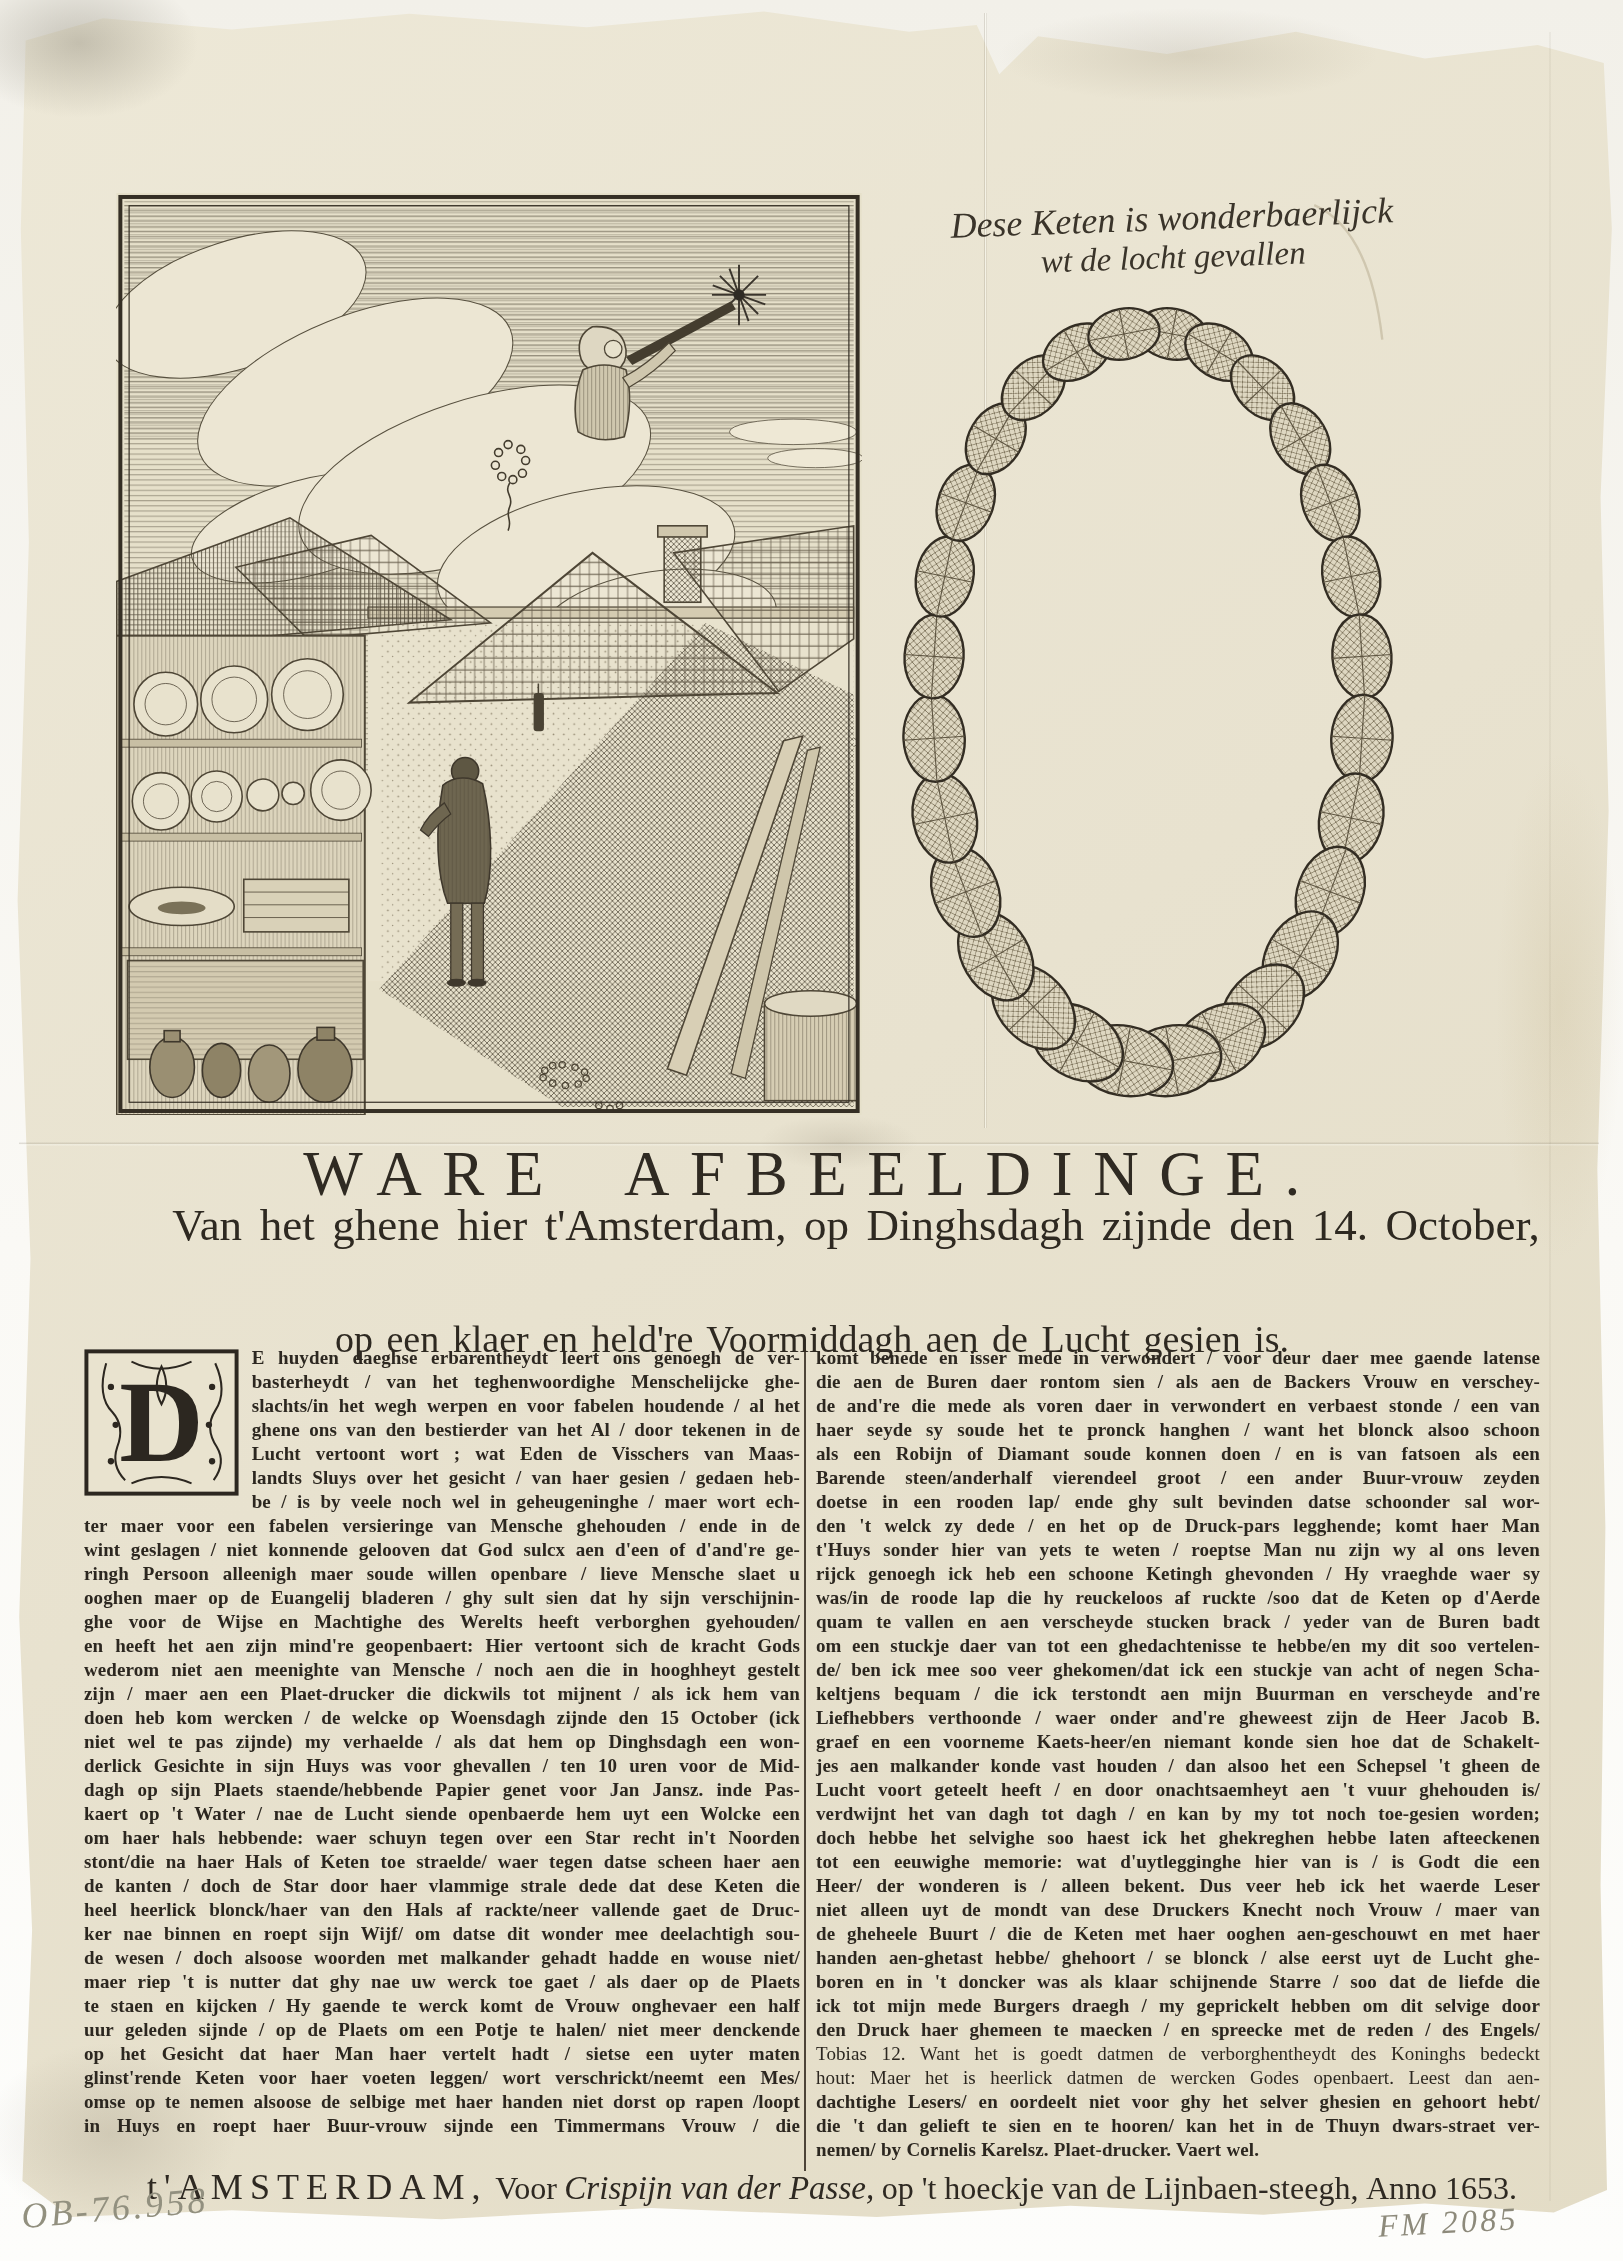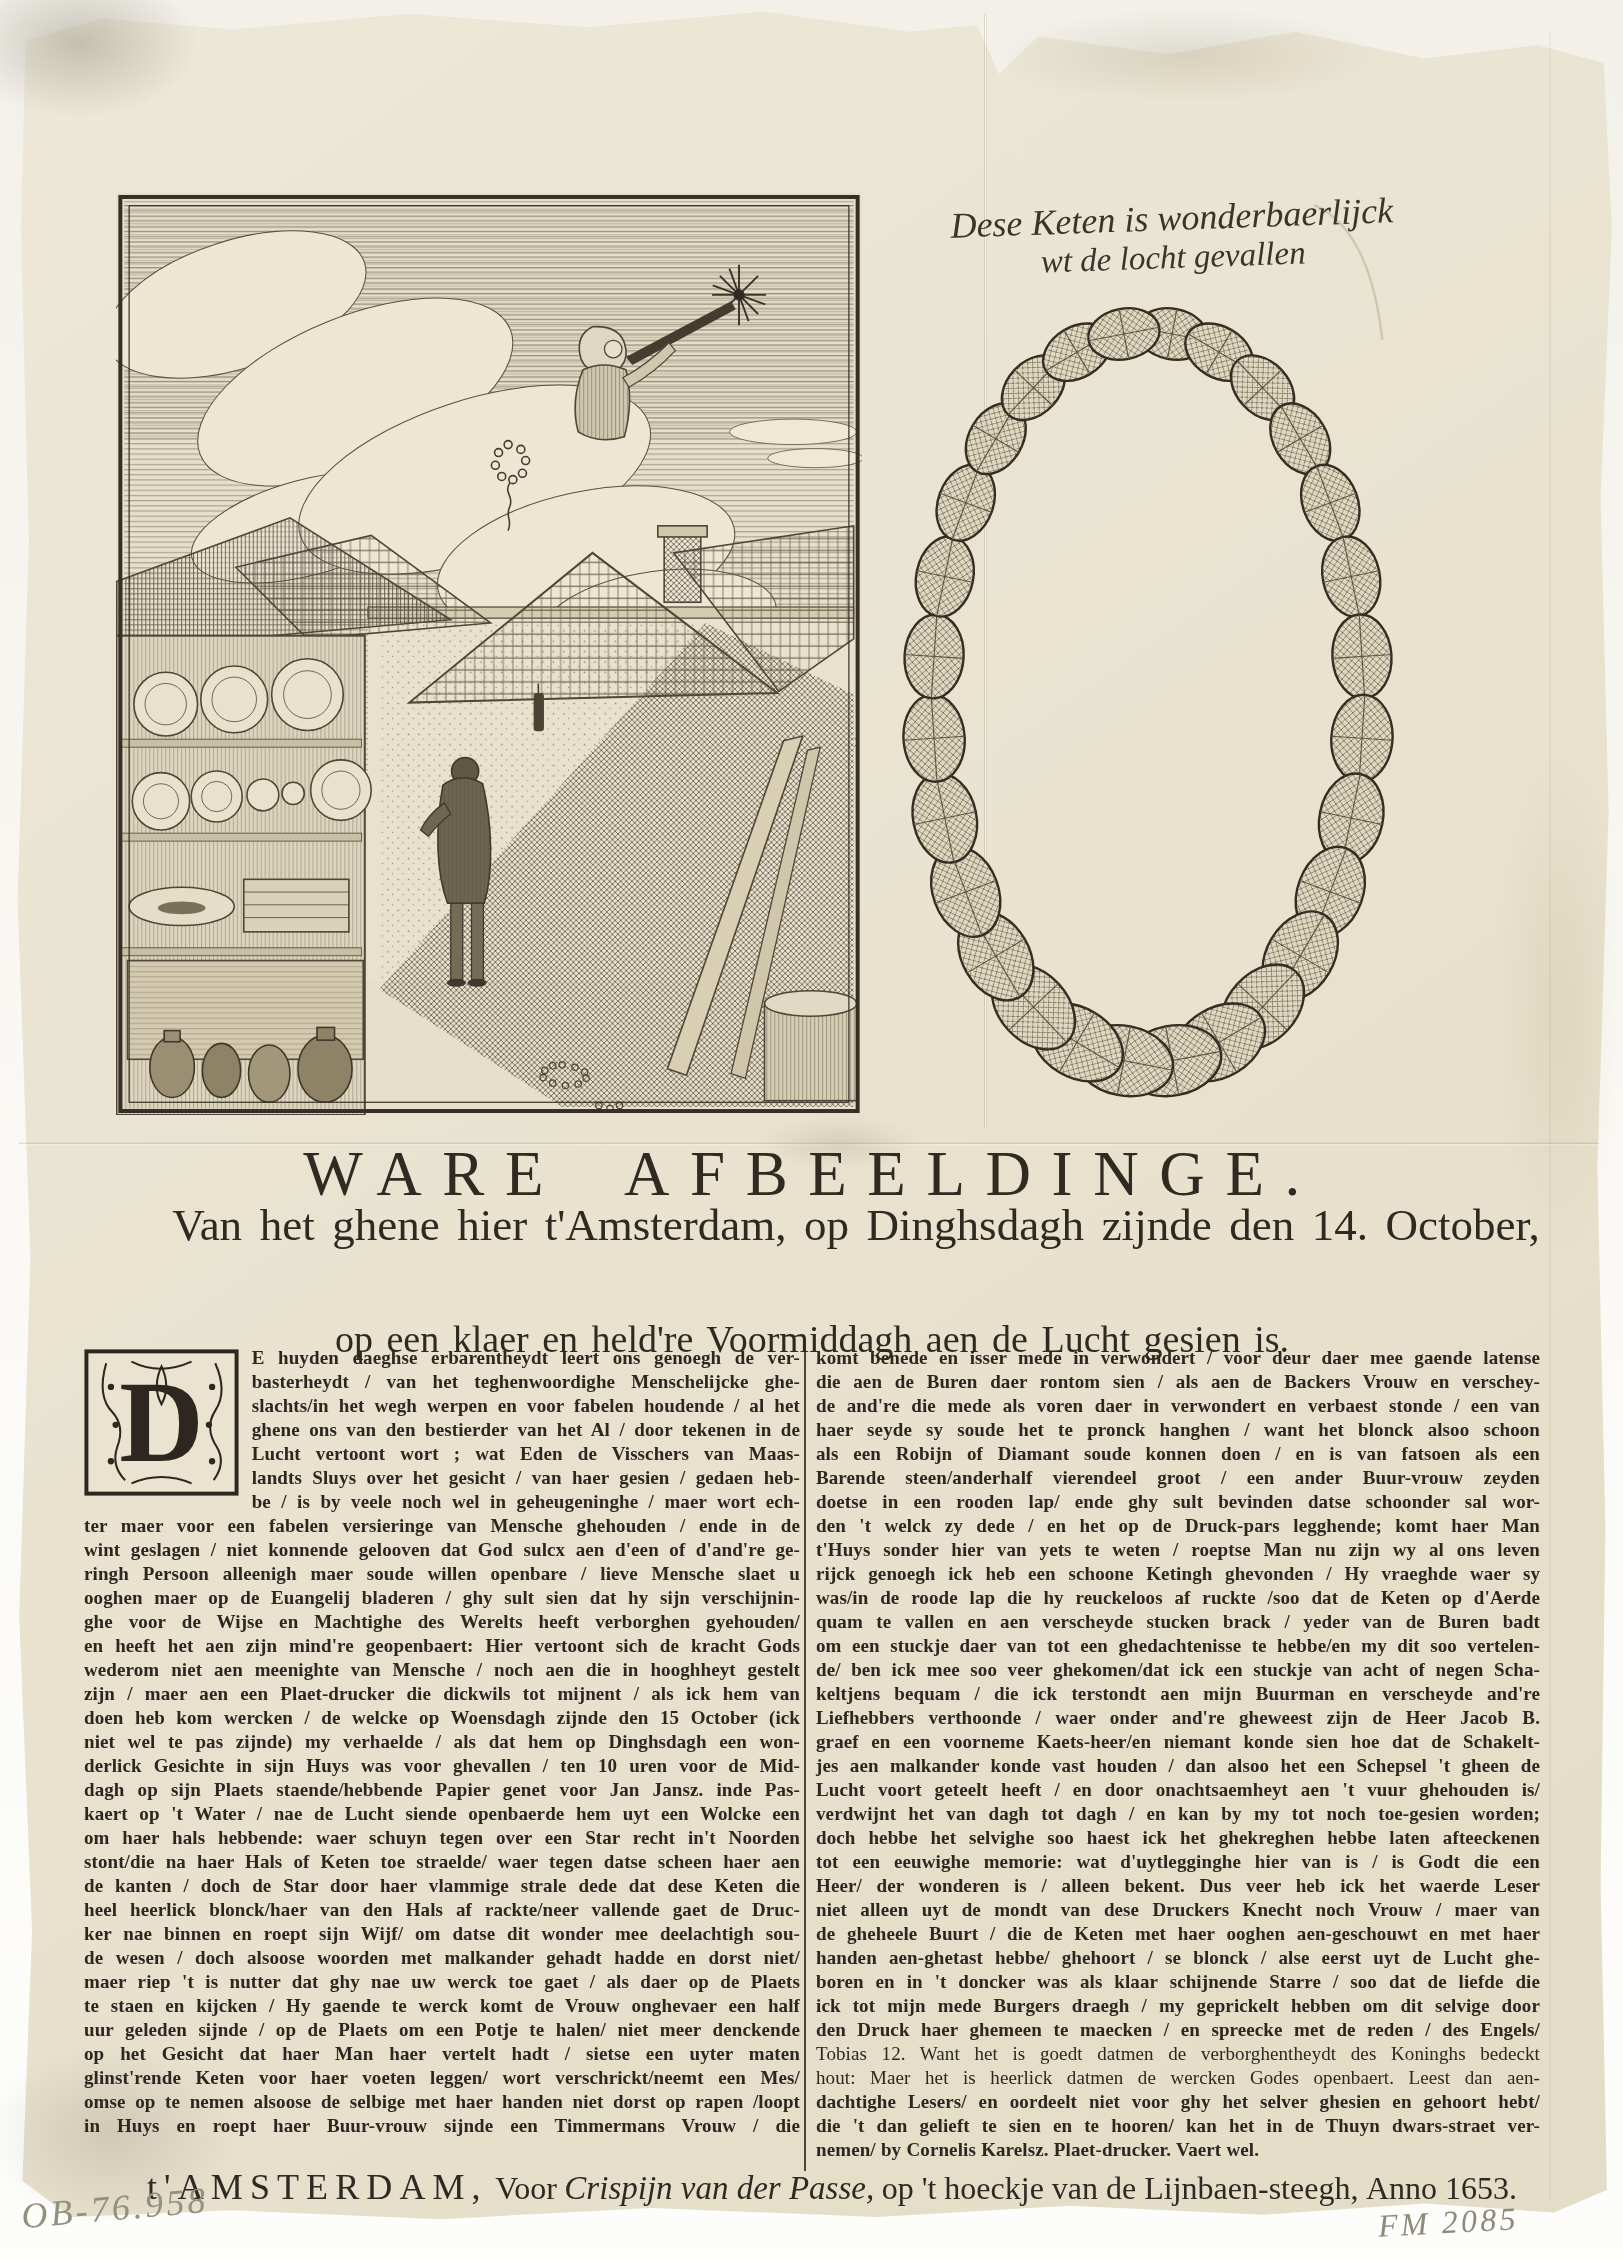--- a/index.html
+++ b/index.html
@@ -477,21 +477,21 @@
     <div class="tl">doen heb kom wercken / de welcke op Woensdagh zijnde den 15 October (ick</div>
     <div class="tl">niet wel te pas zijnde) my verhaelde / als dat hem op Dinghsdagh een won-</div>
     <div class="tl">derlick Gesichte in sijn Huys was voor ghevallen / ten 10 uren voor de Mid-</div>
     <div class="tl">dagh op sijn Plaets staende/hebbende Papier genet voor Jan Jansz. inde Pas-</div>
     <div class="tl">kaert op 't Water / nae de Lucht siende openbaerde hem uyt een Wolcke een</div>
     <div class="tl">om haer hals hebbende: waer schuyn tegen over een Star recht in't Noorden</div>
     <div class="tl">stont/die na haer Hals of Keten toe straelde/ waer tegen datse scheen haer aen</div>
     <div class="tl">de kanten / doch de Star door haer vlammige strale dede dat dese Keten die</div>
     <div class="tl">heel heerlick blonck/haer van den Hals af rackte/neer vallende gaet de Druc-</div>
     <div class="tl">ker nae binnen en roept sijn Wijf/ om datse dit wonder mee deelachtigh sou-</div>
-    <div class="tl">de wesen / doch alsoose woorden met malkander gehadt hadde en dorst niet/</div>
+    <div class="tl">de wesen / doch alsoose woorden met malkander gehadt hadde en wouse niet/</div>
     <div class="tl">maer riep 't is nutter dat ghy nae uw werck toe gaet / als daer op de Plaets</div>
     <div class="tl">te staen en kijcken / Hy gaende te werck komt de Vrouw onghevaer een half</div>
     <div class="tl">uur geleden sijnde / op de Plaets om een Potje te halen/ niet meer denckende</div>
     <div class="tl">op het Gesicht dat haer Man haer vertelt hadt / sietse een uyter maten</div>
     <div class="tl">glinst'rende Keten voor haer voeten leggen/ wort verschrickt/neemt een Mes/</div>
     <div class="tl">omse op te nemen alsoose de selbige met haer handen niet dorst op rapen /loopt</div>
     <div class="tl">in Huys en roept haer Buur-vrouw sijnde een Timmermans Vrouw / die</div>
   </div>
 <div class="col col-right" id="col-right">
     <div class="tl">komt benede en isser mede in verwondert / voor deur daer mee gaende latense</div>

